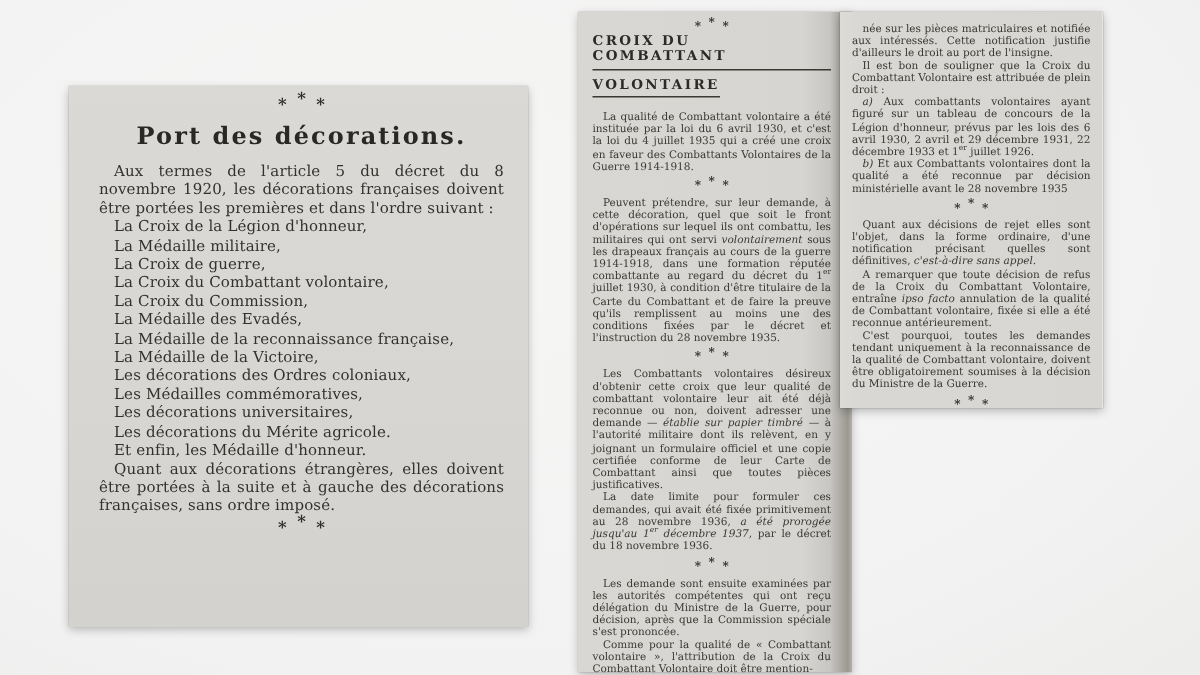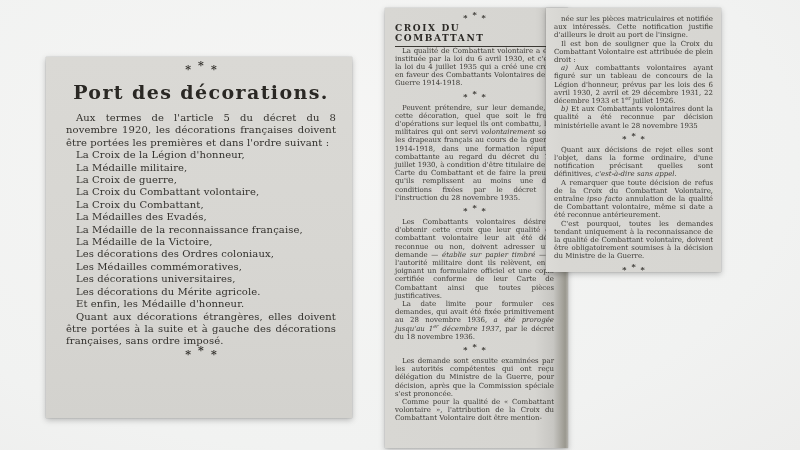--- a/index.html
+++ b/index.html
@@ -23,39 +23,39 @@
     left:46px;top:57px;width:306px;height:361px;
     background:linear-gradient(180deg,#dad9d5 0%,#d7d6d2 55%,#d3d2ce 100%);
     padding:6px 16px 0 20px;box-sizing:border-box;
   }
   .clip-left .body{
     font-size:10px;line-height:12.4px;text-align:justify;
     color:#33312d;letter-spacing:.1px;
   }
   .clip-left .title{
     margin:7px 0 9px 0;text-align:center;
-    font-size:19px;font-weight:bold;letter-spacing:1.4px;color:#2a2824;
+    font-size:16px;font-weight:bold;letter-spacing:1.4px;color:#2a2824;
   }
   .par{text-indent:10px;margin:0;}
   .par.flush{text-indent:0;}
   .list-line{text-indent:10px;}
   
   .ast{display:flex;justify-content:center;gap:7px;line-height:8px;
        font-weight:bold;color:#2f2d29;margin:5px 0;}
   .ast span{display:block;}
   .ast span:nth-child(2){transform:translateY(-4px);}
   .clip-left .ast{font-size:11px;margin:3px 0 5px 0;}
   
   .clip-mid{
     left:385px;top:8px;width:183px;height:440px;
     background:linear-gradient(90deg,#d8d7d3 0%,#d6d5d1 82%,#c7c6c2 92%,#9a988f 98.5%,#b3b1ab 100%);
     padding:5px 14px 0 10px;box-sizing:border-box;
   }
   .clip-right{
-    left:546px;top:8px;width:175px;height:264px;
+    left:560px;top:8px;width:175px;height:264px;
     background:linear-gradient(90deg,#dcdbd7 0%,#d8d7d3 8%,#d7d6d2 100%);
     padding:7px 8px 0 8px;box-sizing:border-box;
   }
   .smallprint{font-size:7px;line-height:8.2px;text-align:justify;color:#3a3833;}
   .smallprint .par{text-indent:7px;}
   .smallprint em{font-style:italic;}
   .smallprint sup{font-size:5px;line-height:0;}
   .clip-mid .ast,.clip-right .ast{font-size:8px;gap:5px;margin:4px 0;}
   .clip-mid .ast span:nth-child(2),.clip-right .ast span:nth-child(2){transform:translateY(-3px);}
   .art-title{margin:2px 0 0 0;text-align:left;font-size:9px;font-weight:bold;
@@ -76,22 +76,22 @@
         <span>*</span>
       </div>
     <h2 class="title">Port des décorations.</h2>
     <div class="body">
       <p class="par">Aux termes de l'article 5 du décret du 8 novembre 1920, les décorations françaises doivent être portées les premières et dans l'ordre suivant :</p>
       <div>
           <div class="list-line">La Croix de la Légion d'honneur,</div>
           <div class="list-line">La Médaille militaire,</div>
           <div class="list-line">La Croix de guerre,</div>
           <div class="list-line">La Croix du Combattant volontaire,</div>
-          <div class="list-line">La Croix du Combattant,</div>
-          <div class="list-line">La Médailles des Evadés,</div>
+          <div class="list-line">La Croix du Commission,</div>
+          <div class="list-line">La Médaille des Evadés,</div>
           <div class="list-line">La Médaille de la reconnaissance française,</div>
           <div class="list-line">La Médaille de la Victoire,</div>
           <div class="list-line">Les décorations des Ordres coloniaux,</div>
           <div class="list-line">Les Médailles commémoratives,</div>
           <div class="list-line">Les décorations universitaires,</div>
           <div class="list-line">Les décorations du Mérite agricole.</div>
           <div class="list-line">Et enfin, les Médaille d'honneur.</div>
         </div>
       <p class="par">Quant aux décorations étrangères, elles doivent être portées à la suite et à gauche des décorations françaises, sans ordre imposé.</p>
     </div>
@@ -102,20 +102,21 @@
       </div>
   </section>
 
   <section class="clipping clip-mid">
     <div class="ast top-ast">
         <span>*</span>
         <span>*</span>
         <span>*</span>
       </div>
     <h3 class="art-title"><span class="underlined">CROIX DU COMBATTANT</span></h3>
+    <h3 class="art-title line2"><span class="underlined">VOLONTAIRE</span></h3>
     <div class="smallprint">
         <p class="par"><span>La qualité de Combattant volontaire a été instituée par la loi du 6 avril 1930, et c'est la loi du 4 juillet 1935 qui a créé une croix en faveur des Combattants Volontaires de la Guerre 1914-1918.</span></p>
         <div class="ast">
           <span>*</span>
           <span>*</span>
           <span>*</span>
         </div>
         <p class="par"><span>Peuvent prétendre, sur leur demande, à cette décoration, quel que soit le front d'opérations sur lequel ils ont combattu, les militaires qui ont servi </span><em><em>volontairement</em></em><span> sous les drapeaux français au cours de la guerre 1914-1918, dans une formation réputée combattante au regard du décret du 1</span><sup>er</sup><span> juillet 1930, à condition d'être titulaire de la Carte du Combattant et de faire la preuve qu'ils remplissent au moins une des conditions fixées par le décret et l'instruction du 28 novembre 1935.</span></p>
         <div class="ast">
           <span>*</span>
@@ -139,21 +140,21 @@
         <p class="par flush"><span>née sur les pièces matriculaires et notifiée aux intéressés. Cette notification justifie d'ailleurs le droit au port de l'insigne.</span></p>
         <p class="par"><span>Il est bon de souligner que la Croix du Combattant Volontaire est attribuée de plein droit :</span></p>
         <p class="par"><em><em>a)</em></em><span> Aux combattants volontaires ayant figuré sur un tableau de concours de la Légion d'honneur, prévus par les lois des 6 avril 1930, 2 avril et 29 décembre 1931, 22 décembre 1933 et 1</span><sup>er</sup><span> juillet 1926.</span></p>
         <p class="par"><em><em>b)</em></em><span> Et aux Combattants volontaires dont la qualité a été reconnue par décision ministérielle avant le 28 novembre 1935</span></p>
         <div class="ast">
           <span>*</span>
           <span>*</span>
           <span>*</span>
         </div>
         <p class="par"><span>Quant aux décisions de rejet elles sont l'objet, dans la forme ordinaire, d'une notification précisant quelles sont définitives, </span><em><em>c'est-à-dire sans appel</em></em><span>.</span></p>
-        <p class="par"><span>A remarquer que toute décision de refus de la Croix du Combattant Volontaire, entraîne </span><em><em>ipso facto</em></em><span> annulation de la qualité de Combattant volontaire, même si date a été reconnue antérieurement.</span></p>
+        <p class="par"><span>A remarquer que toute décision de refus de la Croix du Combattant Volontaire, entraîne </span><em><em>ipso facto</em></em><span> annulation de la qualité de Combattant volontaire, fixée si elle a été reconnue antérieurement.</span></p>
         <p class="par"><span>C'est pourquoi, toutes les demandes tendant uniquement à la reconnaissance de la qualité de Combattant volontaire, doivent être obligatoirement soumises à la décision du Ministre de la Guerre.</span></p>
         <div class="ast">
           <span>*</span>
           <span>*</span>
           <span>*</span>
         </div>
       </div>
   </section>
 
 </div>

